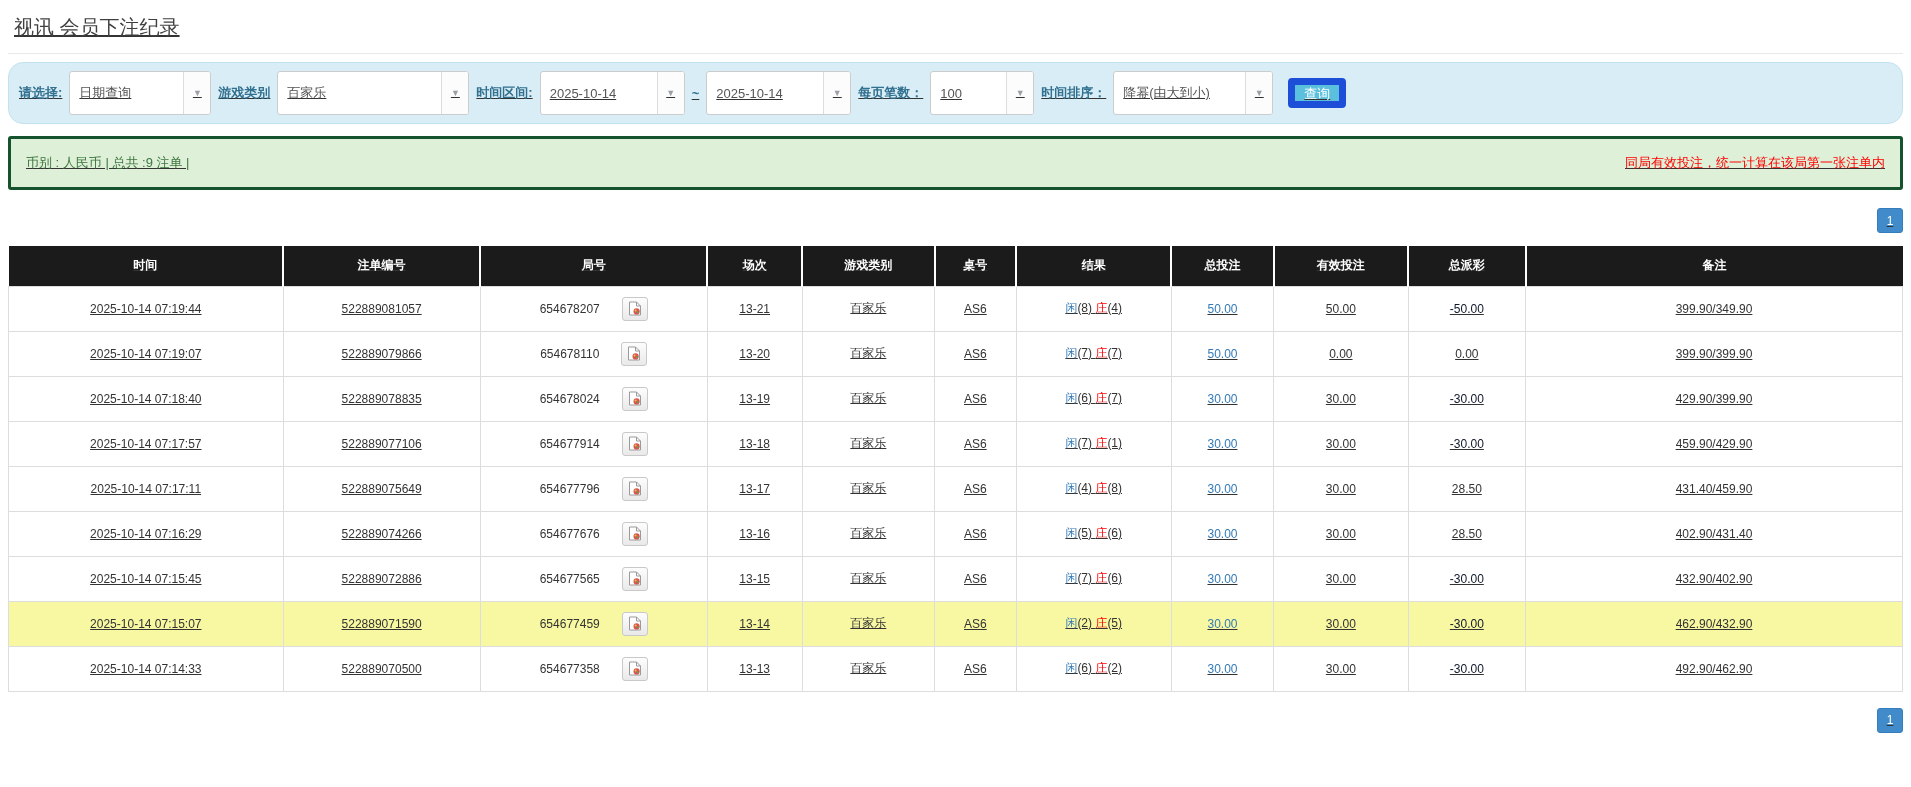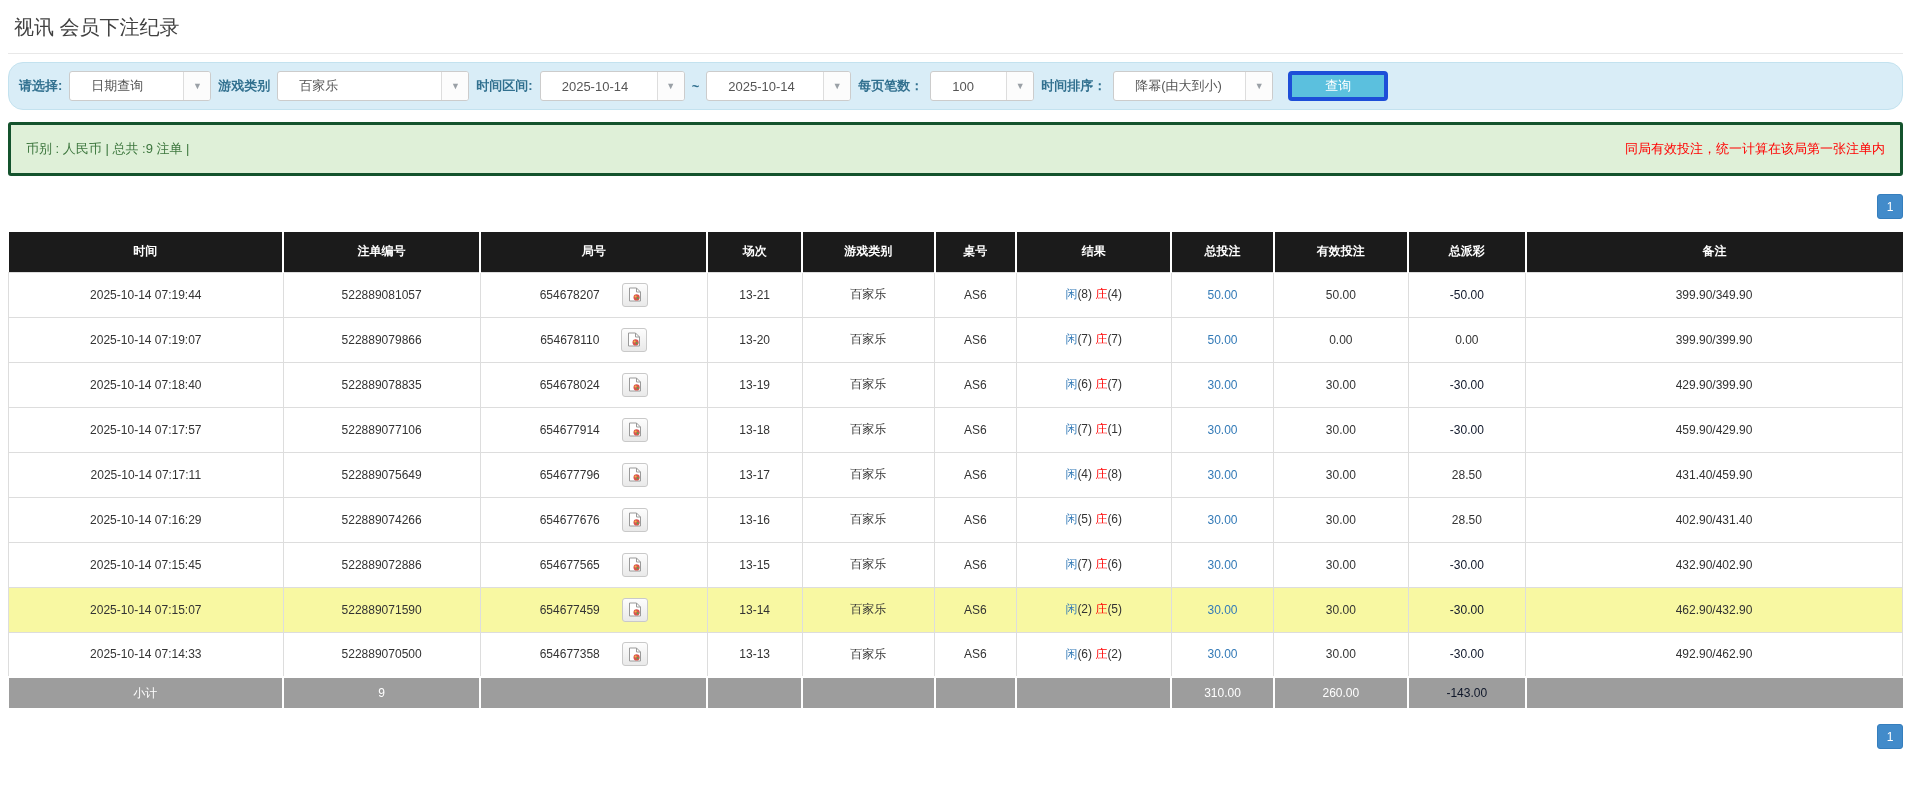--- a/index.html
+++ b/index.html
@@ -2,50 +2,50 @@
 <html><head>
 <meta charset="utf-8">
 <style>
   * { box-sizing: border-box; margin: 0; padding: 0; }
   html,body { background:#fff; }
   body {
     width: 1911px; min-height: 787px;
     font-family: "Liberation Sans", "DejaVu Sans", sans-serif;
     color: #333;
   }
-  .page { padding: 0 8px; }
+  .page { padding: 0 8px; text-decoration: underline; }
 
   
   .title-wrap { padding: 14px 6px 12px; border-bottom: 1px solid #e8e8e8; }
   .page-title { font-size: 20px; font-weight: 500; color: #404040; }
 
   
   .filter-bar {
     margin-top: 8px;
     background: #d9edf7; border: 1px solid #c3e2ef; border-radius: 15px;
     padding: 8px 10px;
     display: flex; align-items: center; gap: 7px;
     font-size: 13px; white-space: nowrap;
   }
   .flabel { font-weight: bold; color: #31708f; }
   .select {
-    height: 30px; background: #fff; border: 1px solid #ccc; border-radius: 3px;
+    height: 44px; background: #fff; border: 1px solid #ccc; border-radius: 3px;
     display: inline-flex; align-items: stretch; justify-content: space-between;
-    cursor: pointer; overflow: hidden; padding-left: 12px;
+    cursor: pointer; overflow: hidden;
   }
   .sel-text { padding: 0 9px; color: #555; font-size: 13px; display:flex; align-items:center; flex:1; }
   .sel-arrow {
     width: 27px; border-left: 1px solid #ddd; background: #fcfcfc;
     display: flex; align-items: center; justify-content: center;
     color: #9aa0a6; font-size: 9px; flex: none;
   }
   .tilde { color: #31708f; font-weight: bold; }
   .search-btn {
-    height: 30px; padding: 0 33px; margin-left: 8px;
-    background: #5bc0de; border: 4px solid #1d4ed8; border-radius: 4px;
+    height: 30px; padding: 0 9px; margin-left: 8px;
+    background: #5bc0de; border: 7px solid #1d4ed8; border-radius: 4px;
     color: #fff; font-size: 13px; cursor: pointer;
     font-family: inherit;
   }
 
   
   .summary-bar {
     margin-top: 12px;
     background: #dff0d8; border: 3px solid #14532d; border-radius: 3px;
     padding: 15px;
     display: flex; justify-content: space-between; align-items: center;
@@ -396,33 +396,20 @@
           <td>百家乐</td>
           <td>AS6</td>
           <td><span class="rp">闲</span>(6) <span class="rb">庄</span>(2)</td>
           <td><span class="blue-link">30.00</span></td>
           <td>30.00</td>
           <td class="neg">-30.00</td>
           <td>492.90/462.90</td>
         </tr>
       </tbody>
     <tfoot id="foot-rows">
-        <tr>
-          <td>小计</td>
-          <td>9</td>
-          <td></td>
-          <td></td>
-          <td></td>
-          <td></td>
-          <td></td>
-          <td>310.00</td>
-          <td>260.00</td>
-          <td class="neg">-143.00</td>
-          <td></td>
-        </tr>
       </tfoot>
   </table>
 
   <div class="pager bottom">
     <span class="page-btn">1</span>
   </div>
 
 </div>
 
 </body></html>

